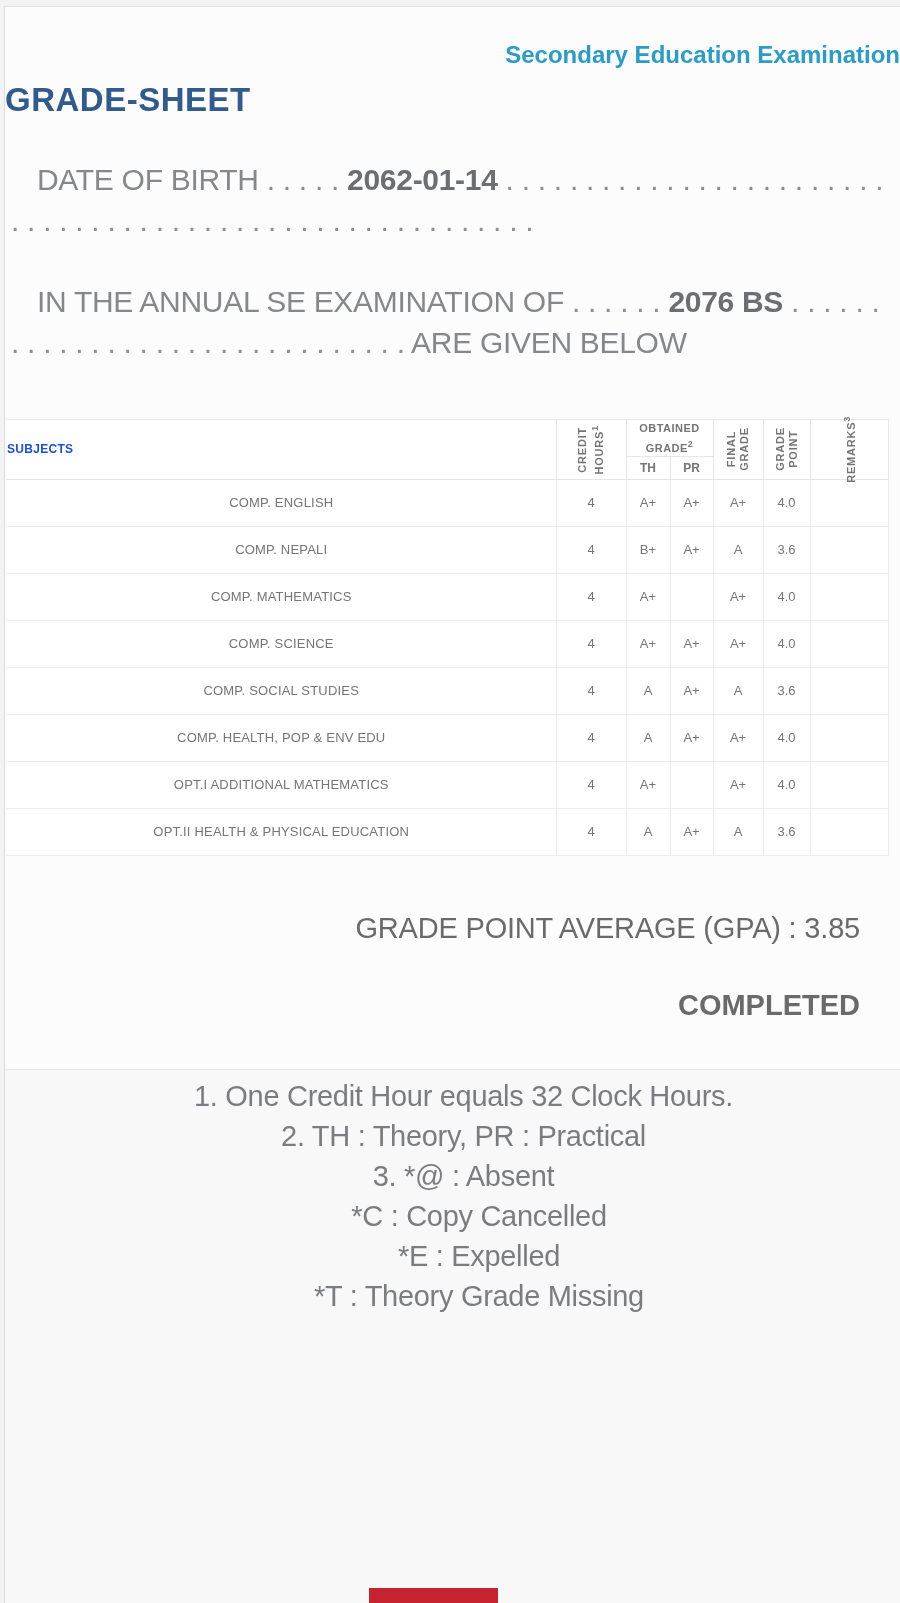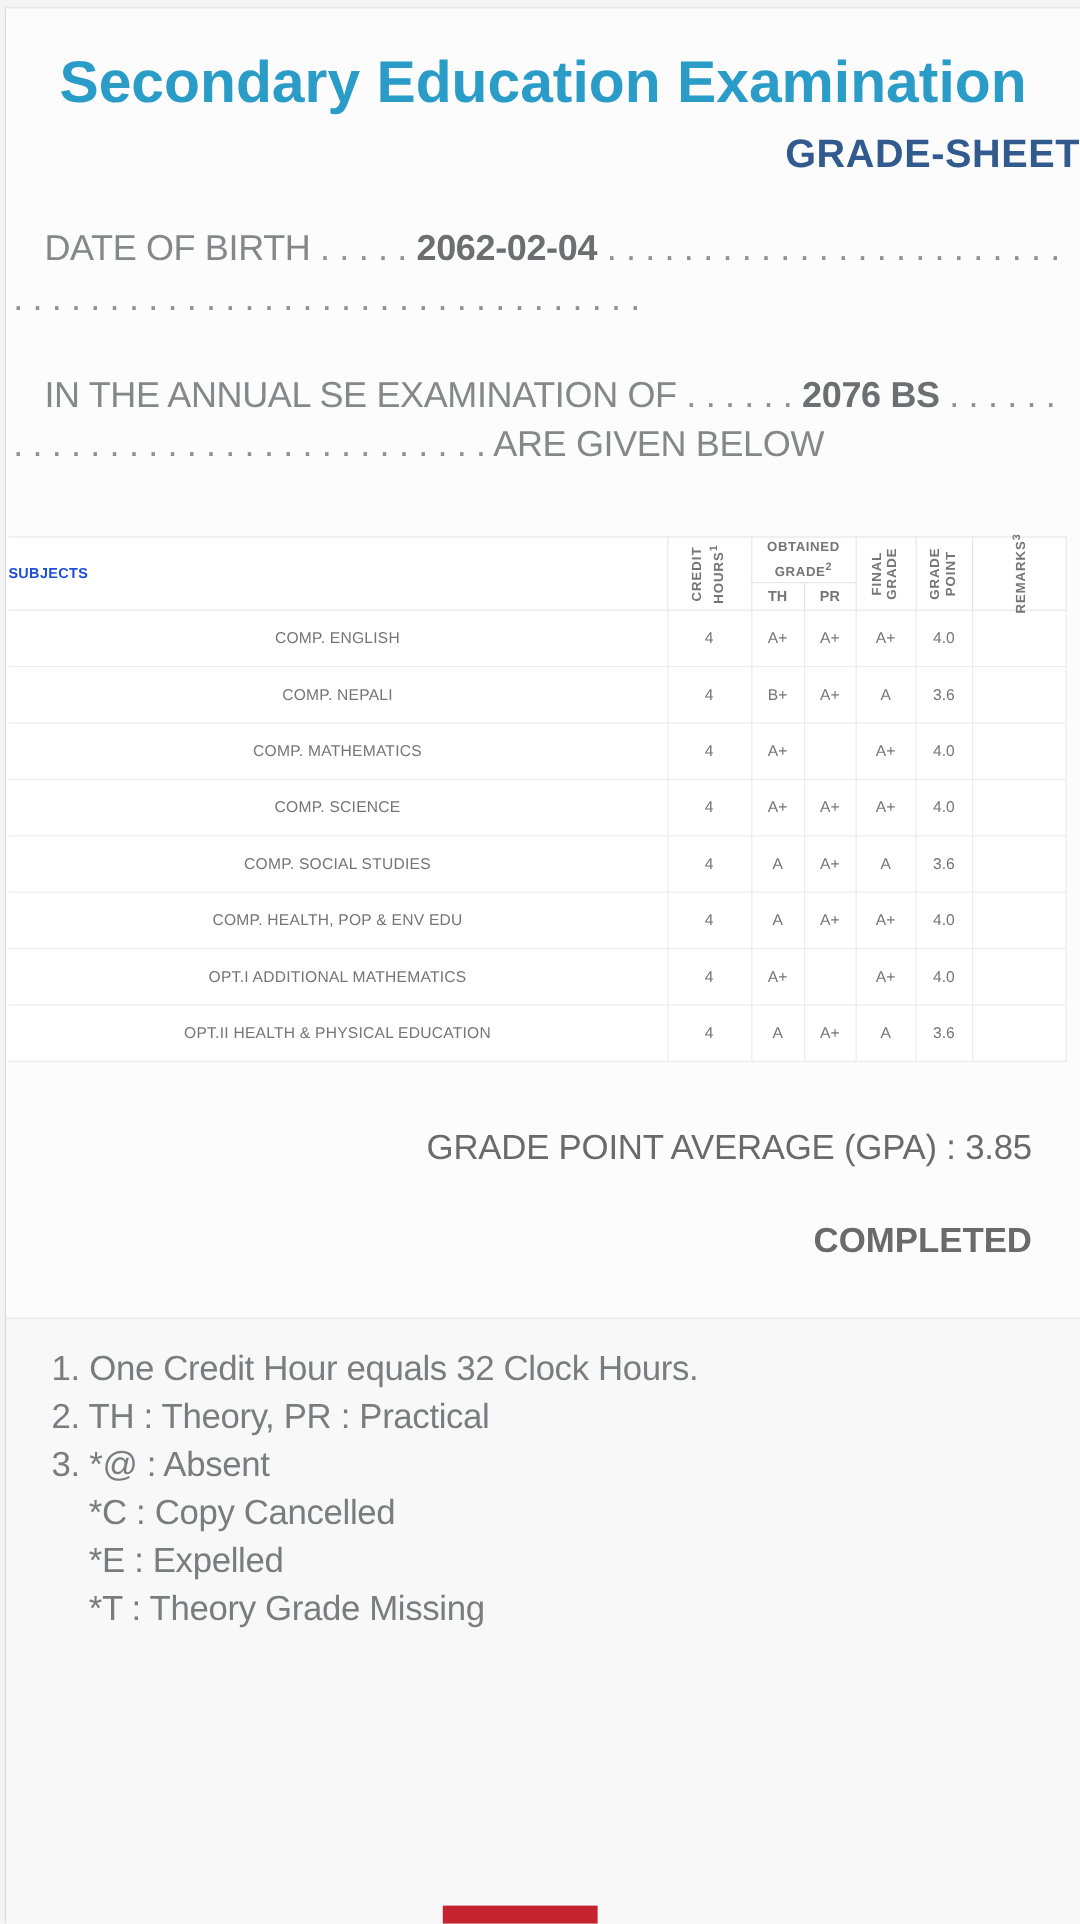--- a/index.html
+++ b/index.html
@@ -8,25 +8,25 @@
     background:#f3f3f3;
     font-family:"Liberation Sans","DejaVu Sans",sans-serif;
   }
   .card{
     position:absolute;left:4px;top:6px;right:0;bottom:0;
     background:#fcfcfc;
     border-left:1px solid #dcdcdc;border-top:1px solid #e4e4e4;
     display:flex;flex-direction:column;
   }
   .page-title{
-    margin:34px 0 0;text-align:center;
-    font-size:49px;font-weight:bold;color:#2a9cc8;letter-spacing:0px;
+    margin:34px 0 0;text-align:right;
+    font-size:24px;font-weight:bold;color:#2a9cc8;letter-spacing:0px;
   }
   .page-subtitle{
-    margin:12px 0 0;text-align:right;
+    margin:12px 0 0;text-align:left;
     font-size:33px;font-weight:bold;color:#315a8e;letter-spacing:0.5px;
   }
   .intro{
     font-size:30px;line-height:41px;color:#85878a;
     margin:0;padding:0 10px 0 6px;text-indent:26px;letter-spacing:-0.3px;
   }
   .intro b{color:#6c6e71;font-weight:bold;}
   .intro .dots{color:#8d8f92;}
   .p1{margin-top:52px;}
   .p2{margin-top:40px;}
@@ -71,21 +71,21 @@
     margin-top:56px;font-size:29px;font-weight:normal;color:#6a6a6a;letter-spacing:-0.2px;
   }
   .status-line{
     margin-top:44px;margin-bottom:47px;font-size:29px;font-weight:bold;color:#6a6a6a;
   }
 
   .notes{
     flex:1;background:#f8f8f8;border-top:1px solid #e8e8e8;
     padding:6px 0 0 22px;
   }
-  .notes ul{list-style:none;margin:16px;padding:0;}
+  .notes ul{list-style:none;margin:0;padding:0;text-align:center;}
   .notes li{
     font-size:29px;line-height:40px;color:#7b7c7f;letter-spacing:-0.3px;
   }
   .notes li.indent{padding-left:31px;}
 
   .footer-bar{
     position:absolute;left:369px;bottom:0;width:129px;height:15px;
     background:#c4232f;
   }
 </style>
@@ -94,21 +94,21 @@
 
 <div class="card">
 
   <h1 class="page-title">Secondary Education Examination</h1>
   <h2 class="page-subtitle">GRADE-SHEET</h2>
 
 
   <p class="intro p2">
     <span>DATE OF BIRTH</span>
     <span class="dots">. . . . .</span>
-    <b>2062-02-04</b>
+    <b>2062-01-14</b>
     <span class="dots">. . . . . . . . . . . . . . . . . . . . . . . . . . . . . . . . . . . . . . . . . . . . . . . . . . . . . . . . .</span>
   </p>
 
   <p class="intro p3">
     <span>IN THE ANNUAL SE EXAMINATION OF</span>
     <span class="dots">. . . . . .</span>
     <b>2076 BS</b>
     <span class="dots">. . . . . . . . . . . . . . . . . . . . . . . . . . . . . . .</span>
     <span>ARE GIVEN BELOW</span>
   </p>

